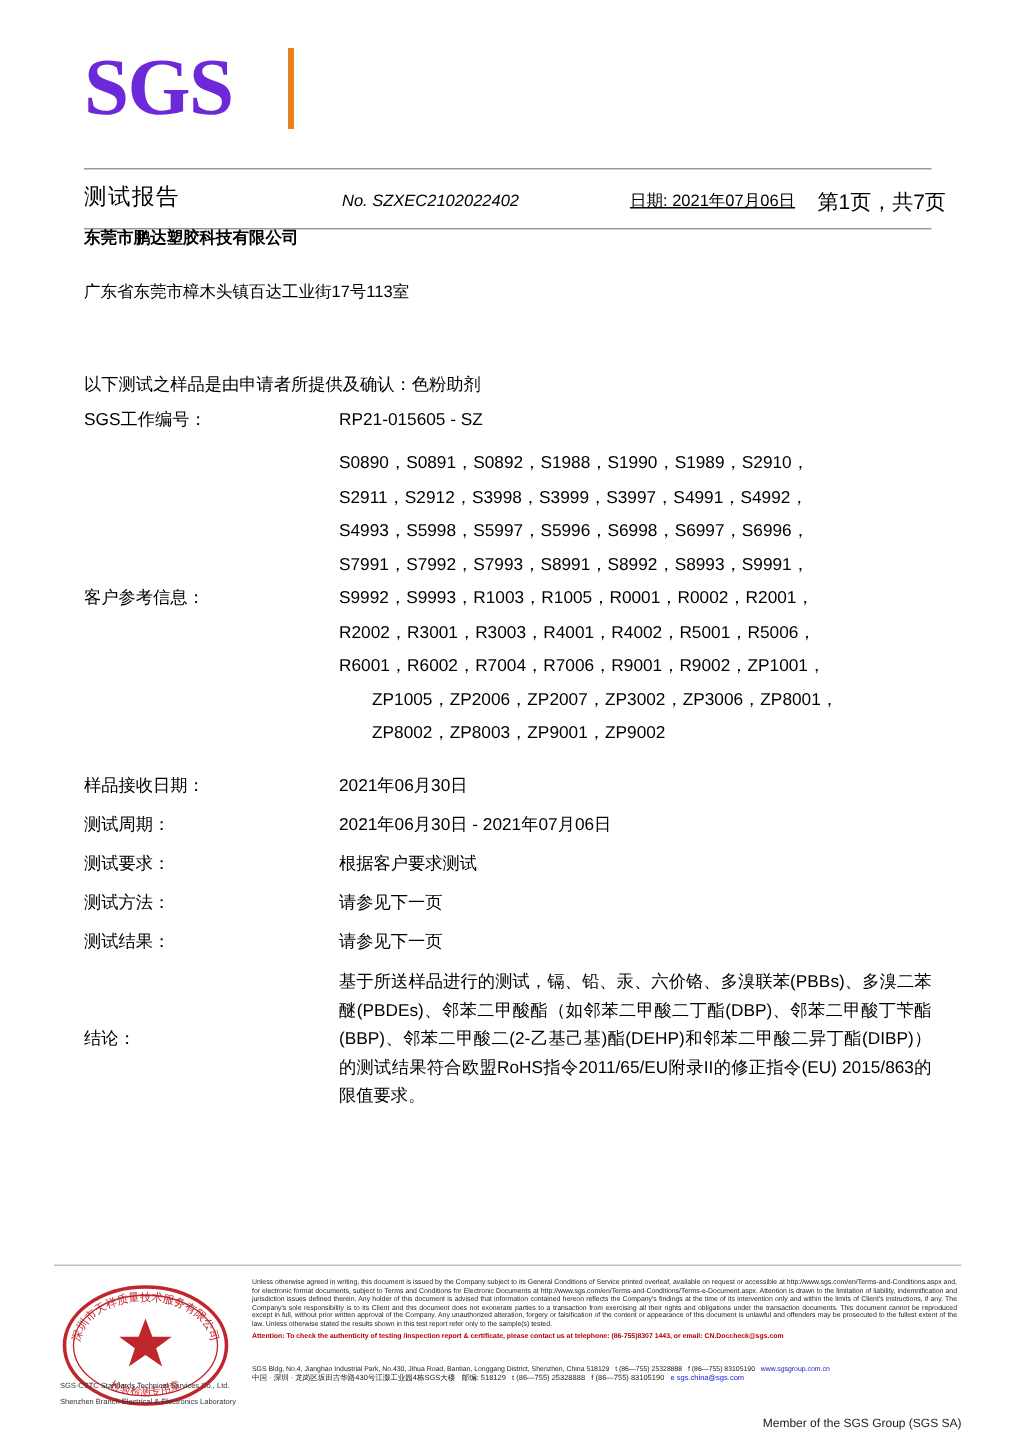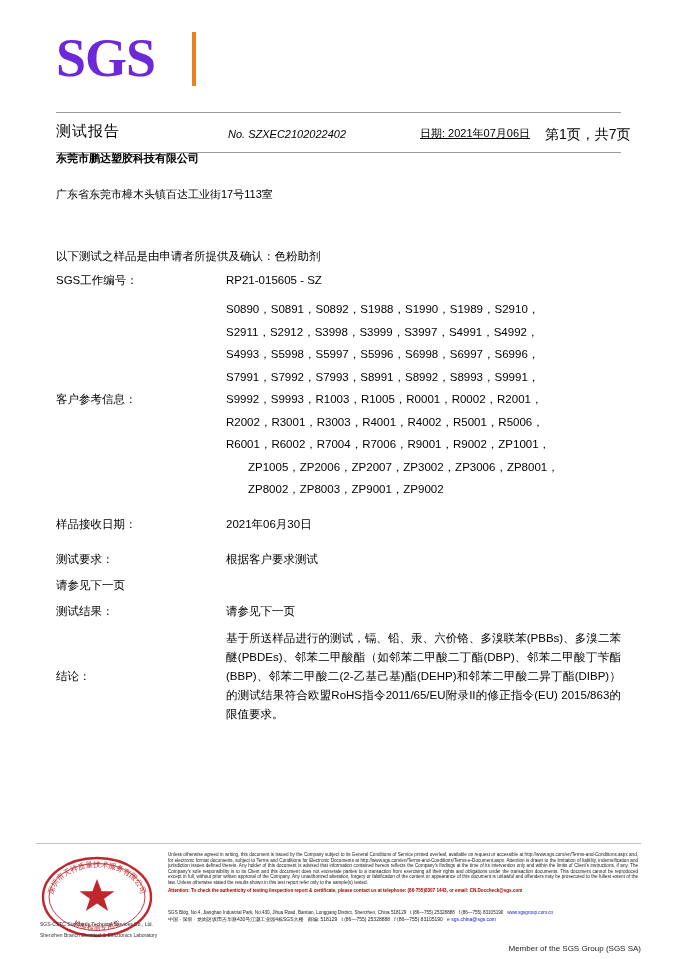--- a/index.html
+++ b/index.html
@@ -269,28 +269,31 @@
     </div>
 
     <div class="spacer-row"></div>
 
     <div class="field-row">
       <div class="field-label">样品接收日期：</div>
       <div class="field-value">2021年06月30日</div>
     </div>
 
     <div class="field-row">
+      <div class="field-label">测试周期：</div>
+      <div class="field-value">2021年06月30日 - 2021年07月06日</div>
     </div>
 
     <div class="field-row">
       <div class="field-label">测试要求：</div>
       <div class="field-value">根据客户要求测试</div>
     </div>
 
     <div class="field-row">
+      <div class="field-label">测试方法：</div>
       <div class="field-value">请参见下一页</div>
     </div>
 
     <div class="field-row">
       <div class="field-label">测试结果：</div>
       <div class="field-value">请参见下一页</div>
     </div>
 
     <div class="field-row">
       <div class="field-label">结论：</div>

